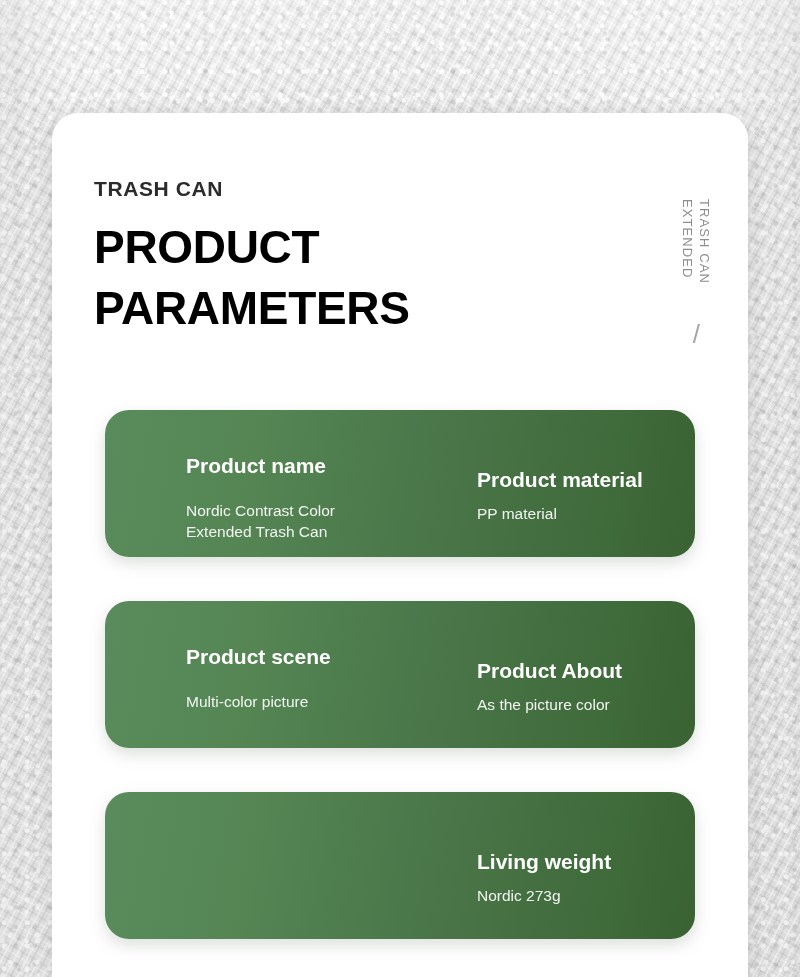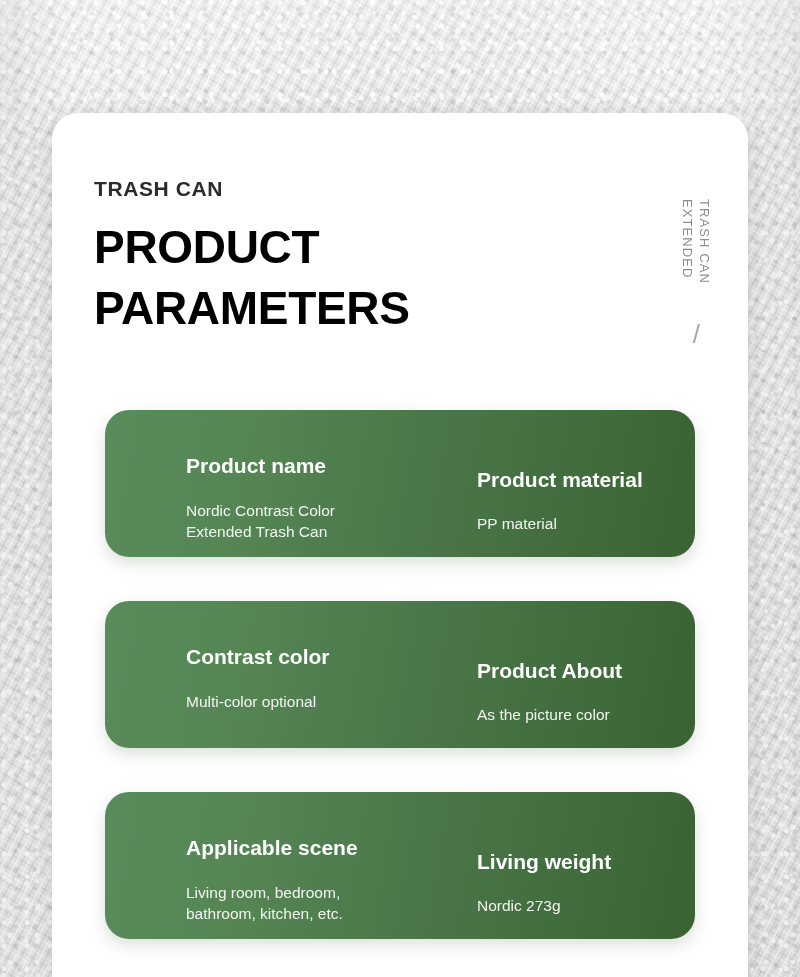--- a/index.html
+++ b/index.html
@@ -163,21 +163,21 @@
 
   .field-value {
     position: absolute;
     font-size: 15.5px;
     color: #f2f5f1;
     line-height: 1.35;
     margin: 0;
     white-space: pre-line;
   }
   .col-left  .field-value { top: 91px; }
-  .col-right .field-value { top: 104px; }
+  .col-right .field-value { top: 94px; }
 </style>
 </head>
 <body>
 
 <div id="bg-texture"></div>
 <div id="bg-vignette"></div>
 
 <div id="panel">
 
   <div id="header">
@@ -201,34 +201,31 @@
 Extended Trash Can</p>
       </div>
       <div class="col col-right">
         <p class="field-label">Product material</p>
         <p class="field-value">PP material</p>
       </div>
     </div>
 
     <div class="card">
       <div class="col col-left">
-        <p class="field-label">Contrast color</p>
-        <p class="field-value">Multi-color optional</p>
+        <p class="field-label">Product scene</p>
+        <p class="field-value">Multi-color picture</p>
       </div>
       <div class="col col-right">
         <p class="field-label">Product About</p>
         <p class="field-value">As the picture color</p>
       </div>
     </div>
 
     <div class="card">
       <div class="col col-left">
-        <p class="field-label">Applicable scene</p>
-        <p class="field-value">Living room, bedroom,
-bathroom, kitchen, etc.</p>
       </div>
       <div class="col col-right">
         <p class="field-label">Living weight</p>
         <p class="field-value">Nordic 273g</p>
       </div>
     </div>
 
   </div>
 </div>
 

